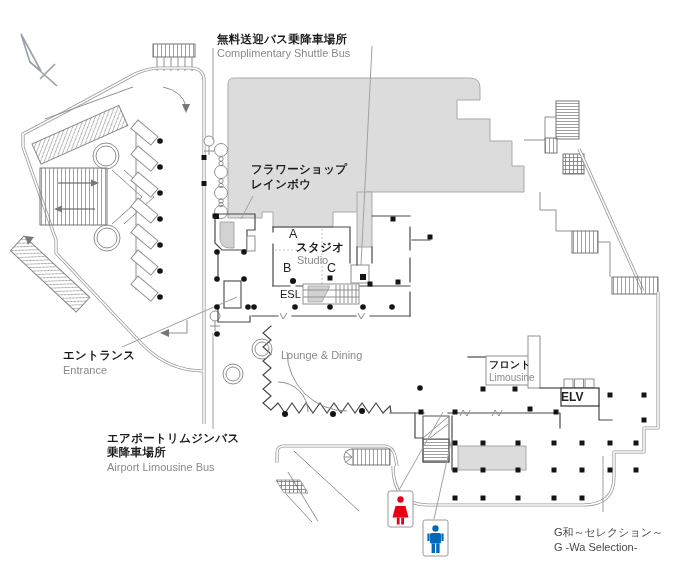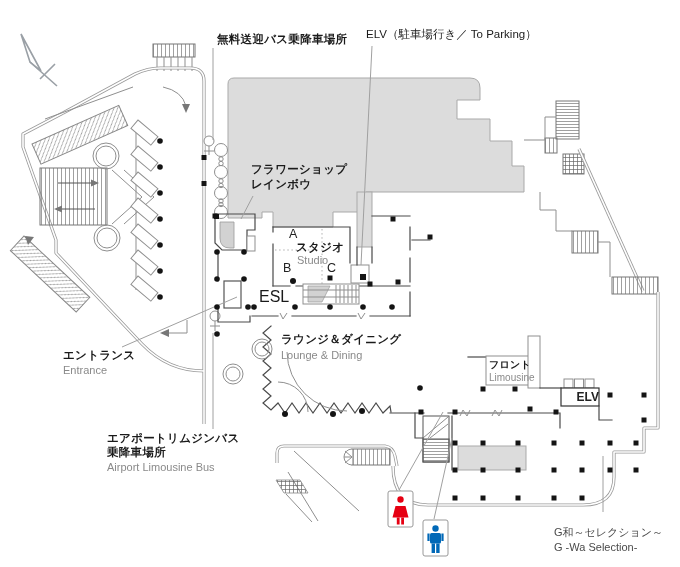--- a/index.html
+++ b/index.html
@@ -5,21 +5,21 @@
   html,body{margin:0;padding:0;background:#fff;}
   #stage{position:relative;width:680px;height:567px;background:#fff;overflow:hidden;
          font-family:"Liberation Sans","DejaVu Sans",sans-serif;}
   #linework{position:absolute;left:0;top:0;}
   .lbl{position:absolute;white-space:nowrap;line-height:1.15;}
   .jp{font-weight:bold;color:var(--label-primary,#1a1a1a);font-size:11.5px;letter-spacing:.3px;}
   .en{color:var(--label-secondary,#8a8a8a);font-size:11px;}
   .dk{color:#1a1a1a;font-size:11.5px;}
   .md{color:#4a4a4a;font-size:11px;margin-top:12px;}
   .zone{color:#222;font-size:12.5px;font-weight:500;}
-  .boxtxt{color:#222;font-size:12px;font-weight:600;text-align:right;}
+  .boxtxt{color:#222;font-size:12px;font-weight:600;text-align:left;}
   
   .wall{stroke:var(--wall,#4a4a4a);stroke-width:1.2;fill:none;stroke-linecap:square;}
   .thin{stroke:#8f8f8f;stroke-width:1;fill:none;}
   .thinf{stroke:#8f8f8f;stroke-width:1;fill:#fff;}
   .dblA{stroke:var(--road,#9a9a9a);stroke-width:3.2;fill:none;stroke-linejoin:round;}
   .dblB{stroke:#ffffff;stroke-width:1.6;fill:none;stroke-linejoin:round;}
   .grayf{fill:var(--building-fill,#dcdcdc);stroke:#a9a9a9;stroke-width:1;}
   .grayf2{fill:#d2d2d2;stroke:#999;stroke-width:.8;}
   .sq{fill:#141414;}
   .dot{fill:#141414;}
@@ -339,32 +339,31 @@
     <circle class="men" cx="435.5" cy="528.5" r="3.2"></circle>
     <rect class="men" x="430" y="533" width="11" height="10.5" rx="1.5"></rect>
     <rect class="men" x="427.4" y="533.5" width="2.2" height="7.5"></rect>
     <rect class="men" x="441.4" y="533.5" width="2.2" height="7.5"></rect>
     <rect class="men" x="431.6" y="543.5" width="3.4" height="9.5"></rect>
     <rect class="men" x="436.2" y="543.5" width="3.4" height="9.5"></rect>
   </g>
 </svg>
 
 <div class="lbl jp" style="left:217px;top:33px">無料送迎バス乗降車場所</div>
-<div class="lbl dk" style="left:366px;top:28px">ELV（駐車場行き／ To Parking）</div>
+<div class="lbl en" style="left:217px;top:47px">Complimentary Shuttle Bus</div>
 <div class="lbl jp" style="left:251px;top:163px">フラワーショップ</div>
 <div class="lbl jp" style="left:251px;top:178px">レインボウ</div>
 <div class="lbl zone" style="left:289px;top:227px">A</div>
 <div class="lbl jp" style="left:296px;top:241px">スタジオ</div>
 <div class="lbl en" style="left:297px;top:254px">Studio</div>
 <div class="lbl zone" style="left:283px;top:261px">B</div>
 <div class="lbl zone" style="left:327px;top:261px">C</div>
-<div class="lbl dk" style="left:259px;top:288px;font-size:16px">ESL</div>
+<div class="lbl dk" style="left:280px;top:288px;font-size:11px">ESL</div>
 <div class="lbl jp" style="left:63px;top:349px">エントランス</div>
 <div class="lbl en" style="left:63px;top:364px">Entrance</div>
-<div class="lbl jp" style="left:281px;top:333px">ラウンジ＆ダイニング</div>
 <div class="lbl en" style="left:281px;top:349px">Lounge &amp; Dining</div>
 <div class="lbl jp" style="left:489px;top:359px;font-size:10px">フロント</div>
 <div class="lbl en" style="left:489px;top:372px;font-size:10px">Limousine</div>
 <div class="lbl boxtxt" style="left:561px;top:391px;width:38px">ELV</div>
 <div class="lbl jp" style="left:107px;top:432px">エアポートリムジンバス</div>
 <div class="lbl jp" style="left:107px;top:446px">乗降車場所</div>
 <div class="lbl en" style="left:107px;top:461px">Airport Limousine Bus</div>
 <div class="lbl md" style="left:554px;top:514px">G和～セレクション～</div>
 <div class="lbl md" style="left:554px;top:529px">G -Wa Selection-</div>
 

